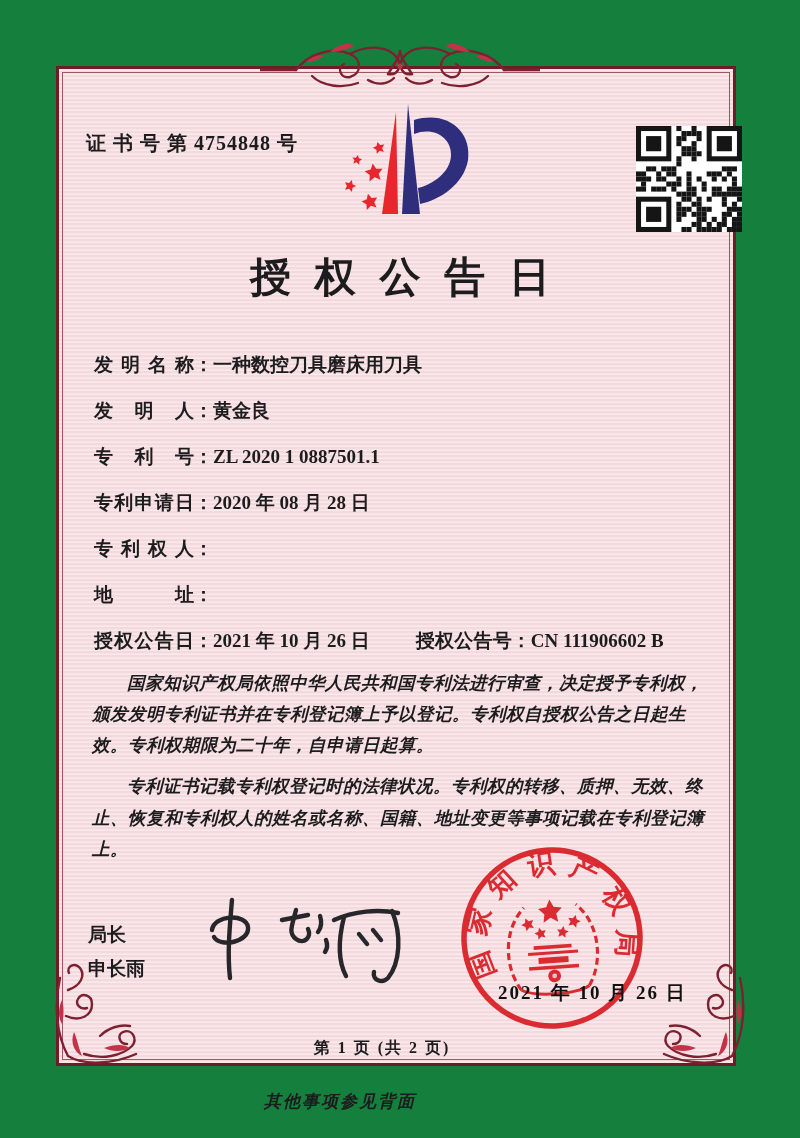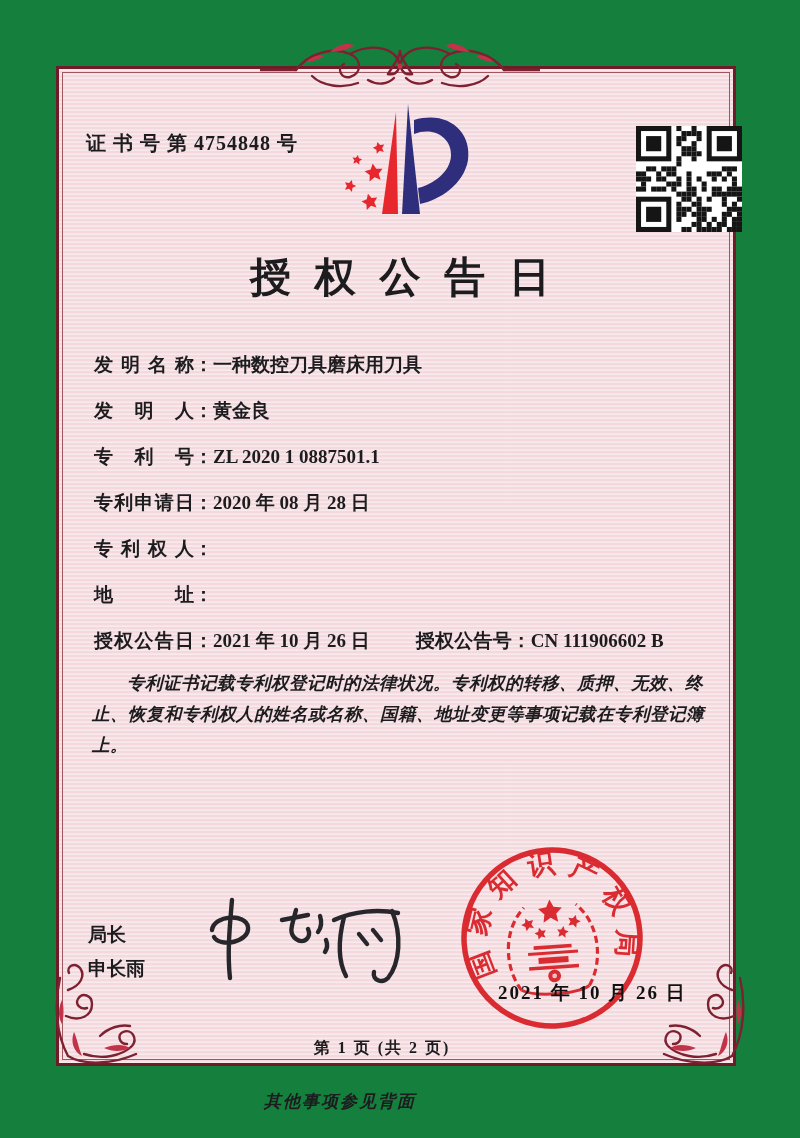--- a/index.html
+++ b/index.html
@@ -313,20 +313,21 @@
       </div>
       <div class="grant-pair second">
         <span class="field-label">授权公告号</span>
           <span class="field-colon">：</span>
         <span class="field-value">CN 111906602 B</span>
       </div>
     </div>
   </div>
 
   <div class="paras">
+    <p>国家知识产权局依照中华人民共和国专利法进行审查，决定授予专利权，颁发发明专利证书并在专利登记簿上予以登记。专利权自授权公告之日起生效。专利权期限为二十年，自申请日起算。</p>
     <p>专利证书记载专利权登记时的法律状况。专利权的转移、质押、无效、终止、恢复和专利权人的姓名或名称、国籍、地址变更等事项记载在专利登记簿上。</p>
   </div>
 
   <div class="sig-title">局长</div>
   <div class="sig-name">申长雨</div>
   <svg class="signature" width="220" height="104" viewBox="0 0 220 104">
     <g stroke="#27272b" stroke-width="4.4" fill="none" stroke-linecap="round" stroke-linejoin="round">
       <path d="M36,12 C34,36 31,64 34,90"></path>
       <path d="M16,42 C18,27 50,25 52,39 C54,54 24,60 18,49"></path>
       <path d="M86,32 L112,27"></path>

